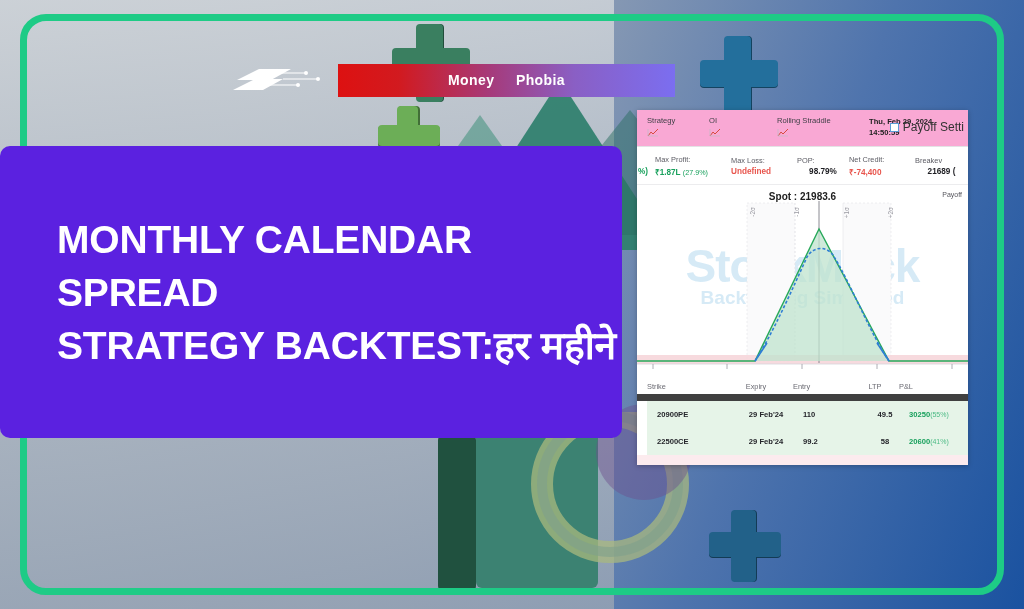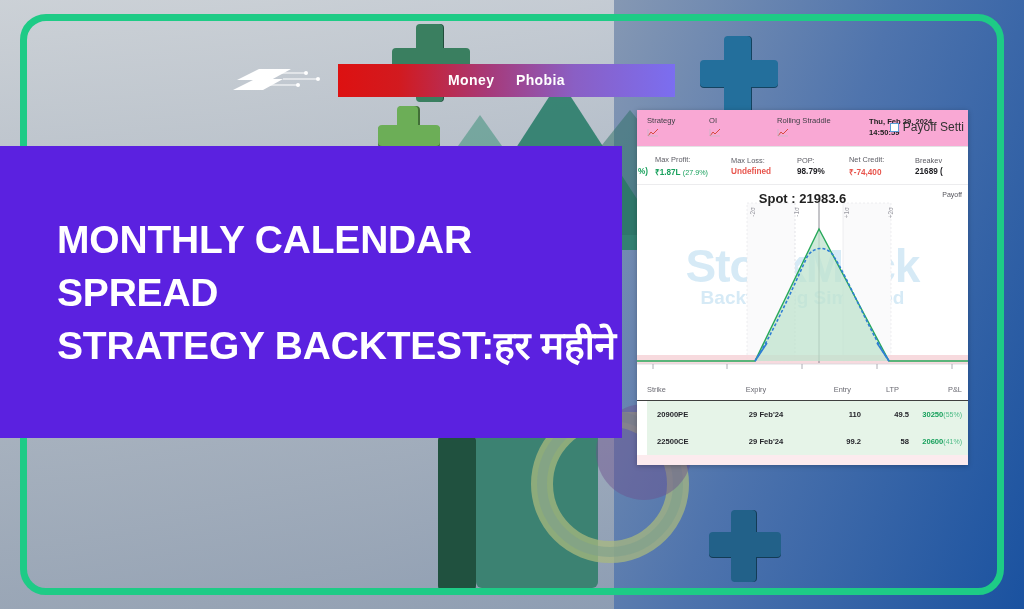--- a/index.html
+++ b/index.html
@@ -38,20 +38,21 @@
     position:absolute; left:20px; top:14px; right:20px; bottom:14px;
     border:7px solid #1ecb86; border-radius:26px; pointer-events:none;
   }
 
   
   #title-band {
     position:absolute; left:0; top:146px; width:622px; height:292px;
     background:#5b21e0;
     display:flex; flex-direction:column; justify-content:center;
     padding:0 0 0 57px;
+    border-radius:10px;
   }
   #title-text {
     color:#ffffff; font-weight:bold; font-size:39px; line-height:53px;
     letter-spacing:-.2px; max-width:575px;
   }
   #title-text .hl { color:#12892f; }
 
   
   #logo-row { position:absolute; left:225px; top:60px; display:flex; align-items:center; }
   #logo-mark { width:95px; height:40px; }
@@ -85,53 +86,53 @@
   #stats {
     height:38px; display:flex; align-items:center; border-bottom:1px solid #ececee;
     padding-left:0; position:relative;
   }
   .stat { text-align:left; }
   .stat .k { font-size:7.4px; color:#5b5b63; }
   .stat .v { font-size:8.2px; font-weight:bold; margin-top:2px; }
   .v-green { color:#18a05c; }
   .v-green .sub { font-weight:normal; font-size:7.2px; }
   .v-red { color:#e8554d; font-weight:normal; }
-  .v-dark { color:#1d1d22; }
+  .v-dark { color:#1d1d22;text-align:center; }
 
   #chart-wrap { position:relative; height:212px; background:#fff; }
   #chart-svg { position:absolute; inset:0; width:100%; height:100%; }
   #wm {
     position:absolute; left:0; top:24px; width:100%; height:130px;
     display:flex; flex-direction:column; align-items:center; justify-content:center;
     pointer-events:none; overflow:hidden;
   }
   #wm .w1 { font-size:46px; font-weight:bold; color:#cfe7f5; letter-spacing:-1px; opacity:.85; }
   #wm .w2 { font-size:19px; font-weight:bold; color:#cfe7f5; opacity:.85; margin-top:-6px; }
   #spot-lbl {
     position:absolute; left:50%; top:6px; transform:translateX(-50%);
-    font-size:13px; font-weight:bold; color:#222; white-space:nowrap;
+    font-size:10px; font-weight:bold; color:#222; white-space:nowrap;
   }
   .sig { position:absolute; top:22px; font-size:6.4px; color:#9a9aa2;
          writing-mode:vertical-rl; transform:rotate(180deg); }
   #payoff-leg { position:absolute; right:6px; top:6px; font-size:7px; color:#55555c; }
   #xaxis { position:absolute; left:0; bottom:2px; width:100%; height:14px; }
   .xt { position:absolute; font-size:6.8px; color:#55555c; transform:translateX(-50%); top:2px; }
 
   #tbl { position:absolute; left:0; bottom:0; width:100%; }
   .trow { display:flex; align-items:center; height:27px; padding:0 6px; }
-  .trow.head { height:22px; background:#fff; border-bottom:1px solid #404040; }
+  .trow.head { height:22px; background:#fff; border-bottom:7px solid #404040; }
   .trow.head .c { color:#6a6a72; font-size:7.4px; font-weight:normal; }
   .trow.profit { background:#e6f4e8;margin-left:10px; }
   .trow.loss { background:#fcebee; }
   .c { font-size:7.6px; font-weight:bold; color:#24242a; }
   .c0 { width:76px; text-align:left; padding-left:4px; }
   .c1 { width:74px; text-align:center; }
-  .c2 { width:58px; text-align:right; }
-  .c3 { width:48px; text-align:right; }
-  .c4 { flex:1; text-align:right; }
+  .c2 { width:58px; text-align:left; }
+  .c3 { width:48px; text-align:center; }
+  .c4 { flex:1; text-align:left; }
   .pl-green { color:#17a05c; }
   .pl-green .pct { font-weight:normal; color:#4dbb86; font-size:7px; }
 </style>
 </head>
 <body>
 
 <div id="bg">
   <div class="bg-grad"></div>
   <div class="bg-grad2"></div>
 

